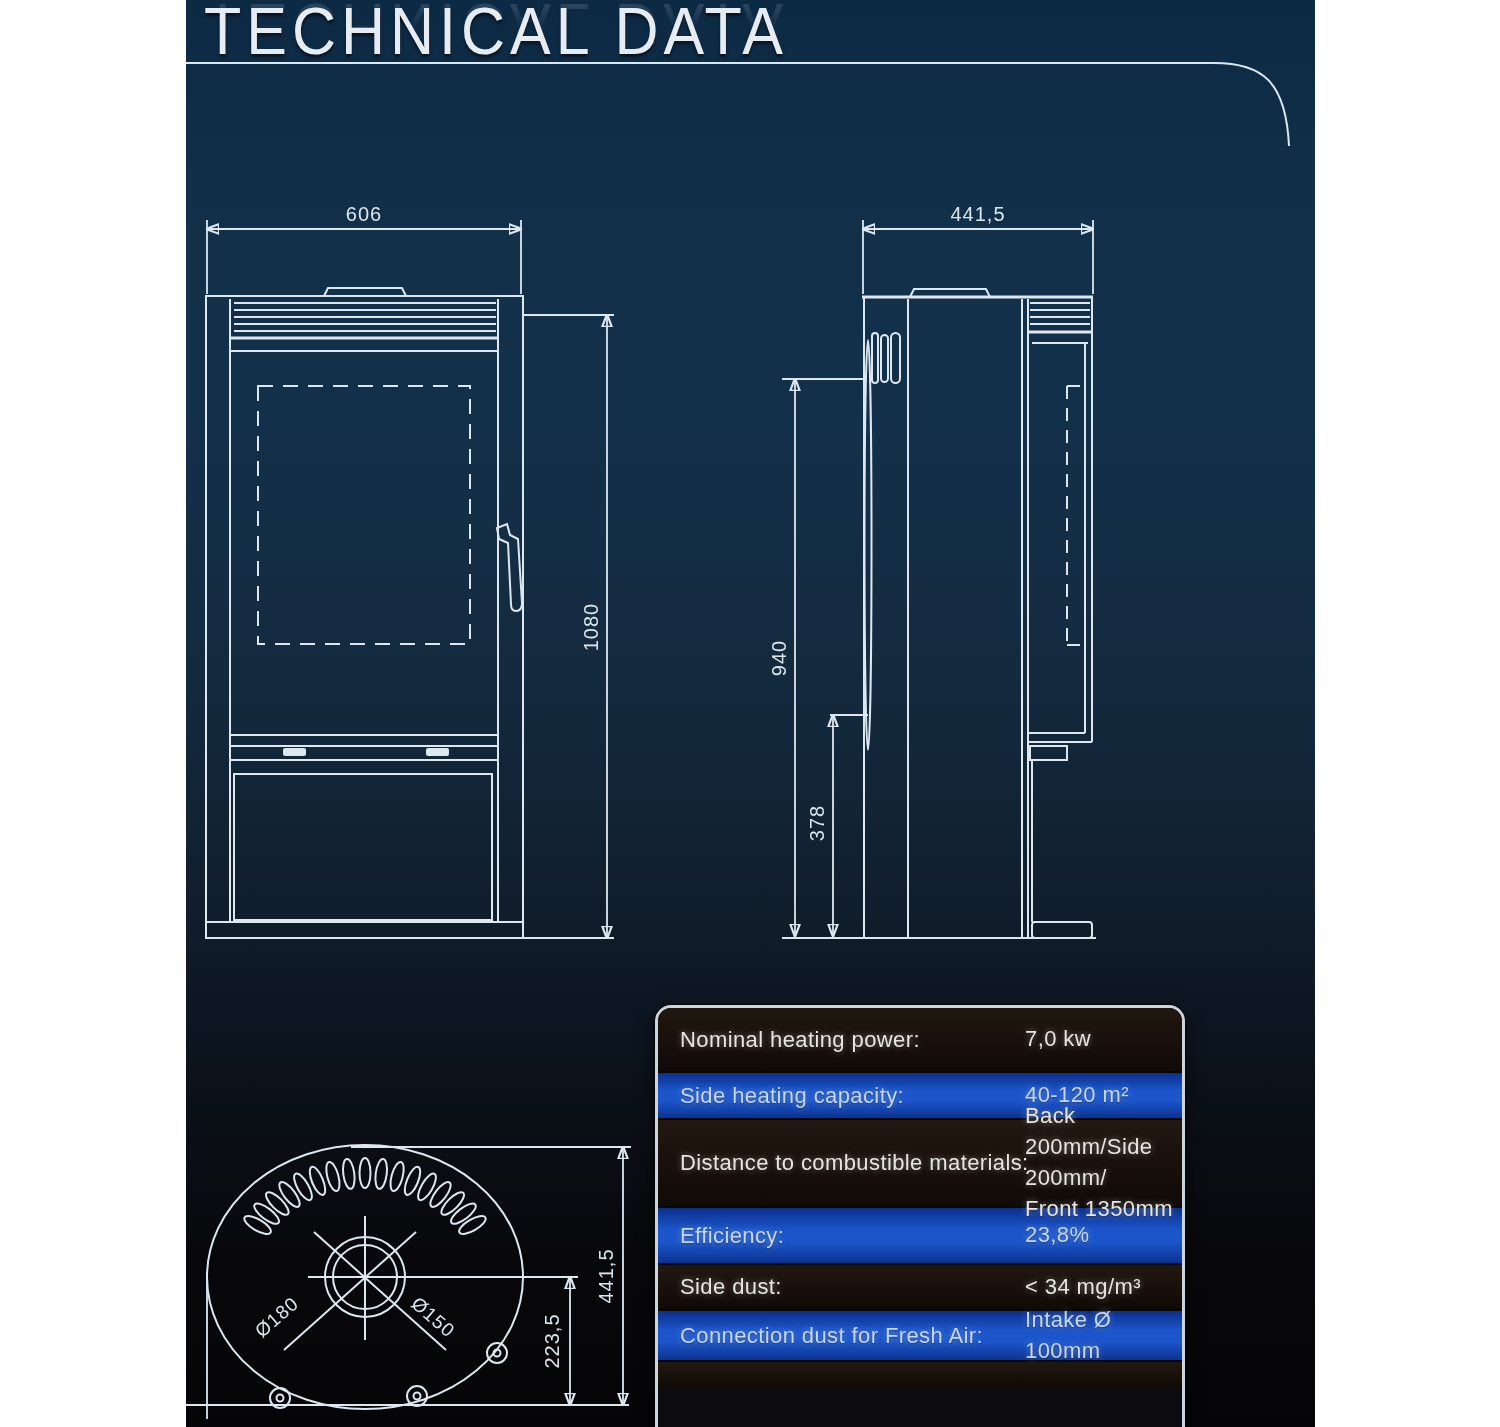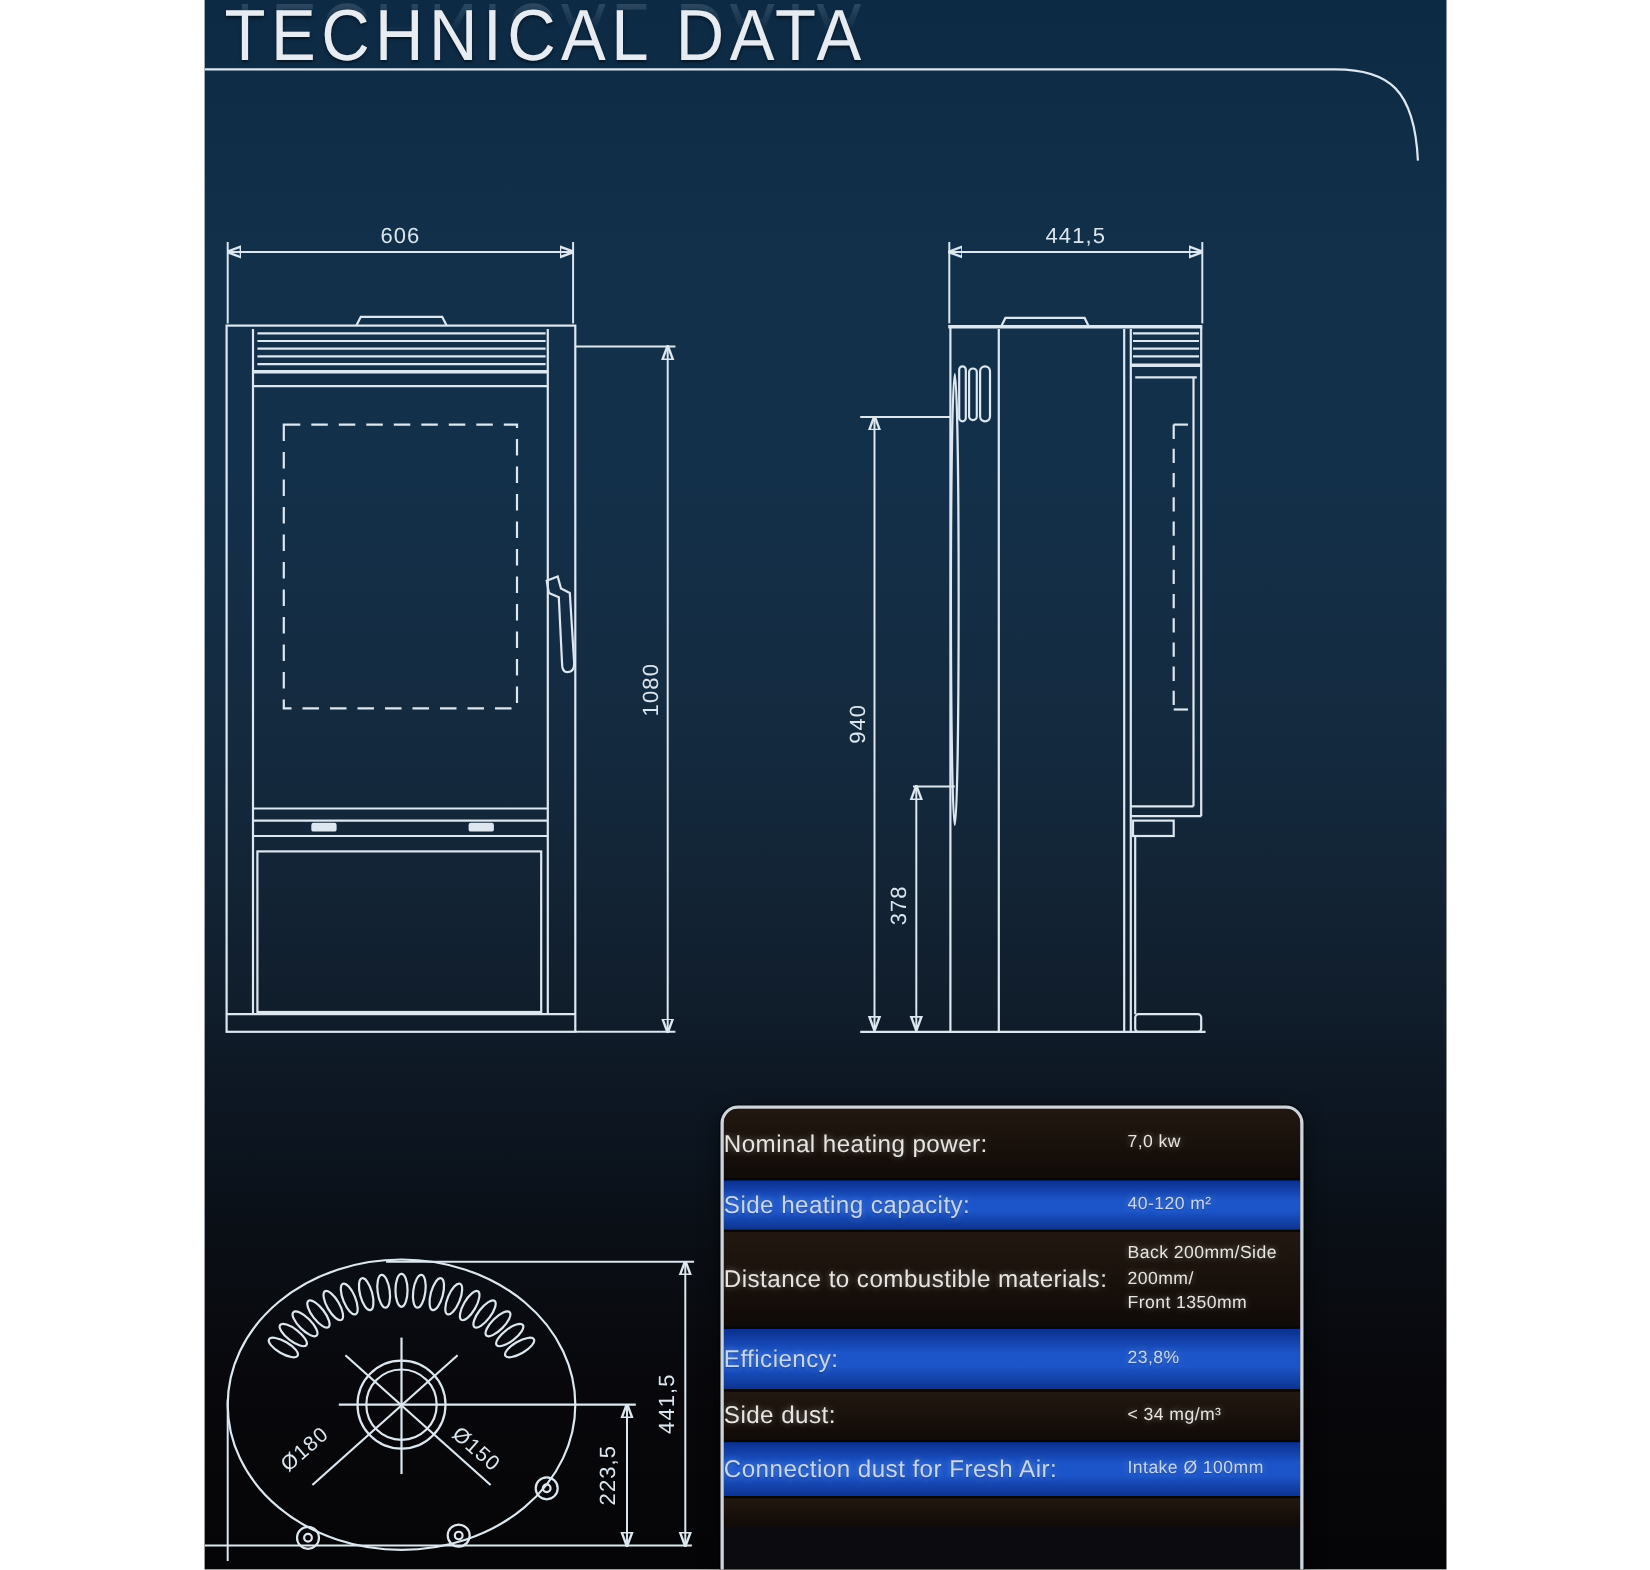--- a/index.html
+++ b/index.html
@@ -30,23 +30,23 @@
     letter-spacing:1px;stroke:none;}
   svg.draw text.small{font-size:19px;}
   
   .spec-table{position:absolute;left:469px;top:1005px;width:530px;height:440px;
     box-sizing:border-box;border:3px solid #cdd5dc;border-radius:16px;overflow:hidden;
     background:#0c0c10;box-shadow:0 0 0 1px rgba(0,0,0,.6),0 6px 18px rgba(0,0,0,.55);}
   .srow{display:flex;align-items:center;box-sizing:border-box;}
   .srow:not(:first-child){border-top:2px solid #060607;}
   .srow:nth-child(odd){background:linear-gradient(180deg,#221811 0%,#170f0a 60%,#100b08 100%);}
   .srow:nth-child(even){background:linear-gradient(180deg,#0b2f8c 0%,#1c55ca 40%,#1c55ca 62%,#0c338f 100%);}
-  .srow .lbl{box-sizing:border-box;width:367px;font-size:22px;
+  .srow .lbl{box-sizing:border-box;width:367px;padding-left:22px;font-size:22px;
     letter-spacing:.4px;white-space:nowrap;}
-  .srow .val{flex:1;font-size:16px;letter-spacing:.4px;white-space:pre-line;line-height:1.4;}
+  .srow .val{flex:1;font-size:22px;letter-spacing:.4px;white-space:pre-line;line-height:1.4;}
   .srow:nth-child(odd) .lbl,.srow:nth-child(odd) .val{color:#e8e5e0;
     text-shadow:0 0 6px rgba(240,240,230,.45),0 1px 2px rgba(0,0,0,.5);}
   .srow:nth-child(even) .lbl,.srow:nth-child(even) .val{color:#c3d7f6;
     text-shadow:0 0 6px rgba(170,200,255,.55),0 1px 2px rgba(0,0,10,.5);}
   .r1{height:63px}.r2{height:47px}.r3{height:60px}.r4{height:88px}
   .r5{height:57px}.r6{height:46px}.r7{height:51px}.r8{height:28px}
 </style>
 </head>
 <body>
 

